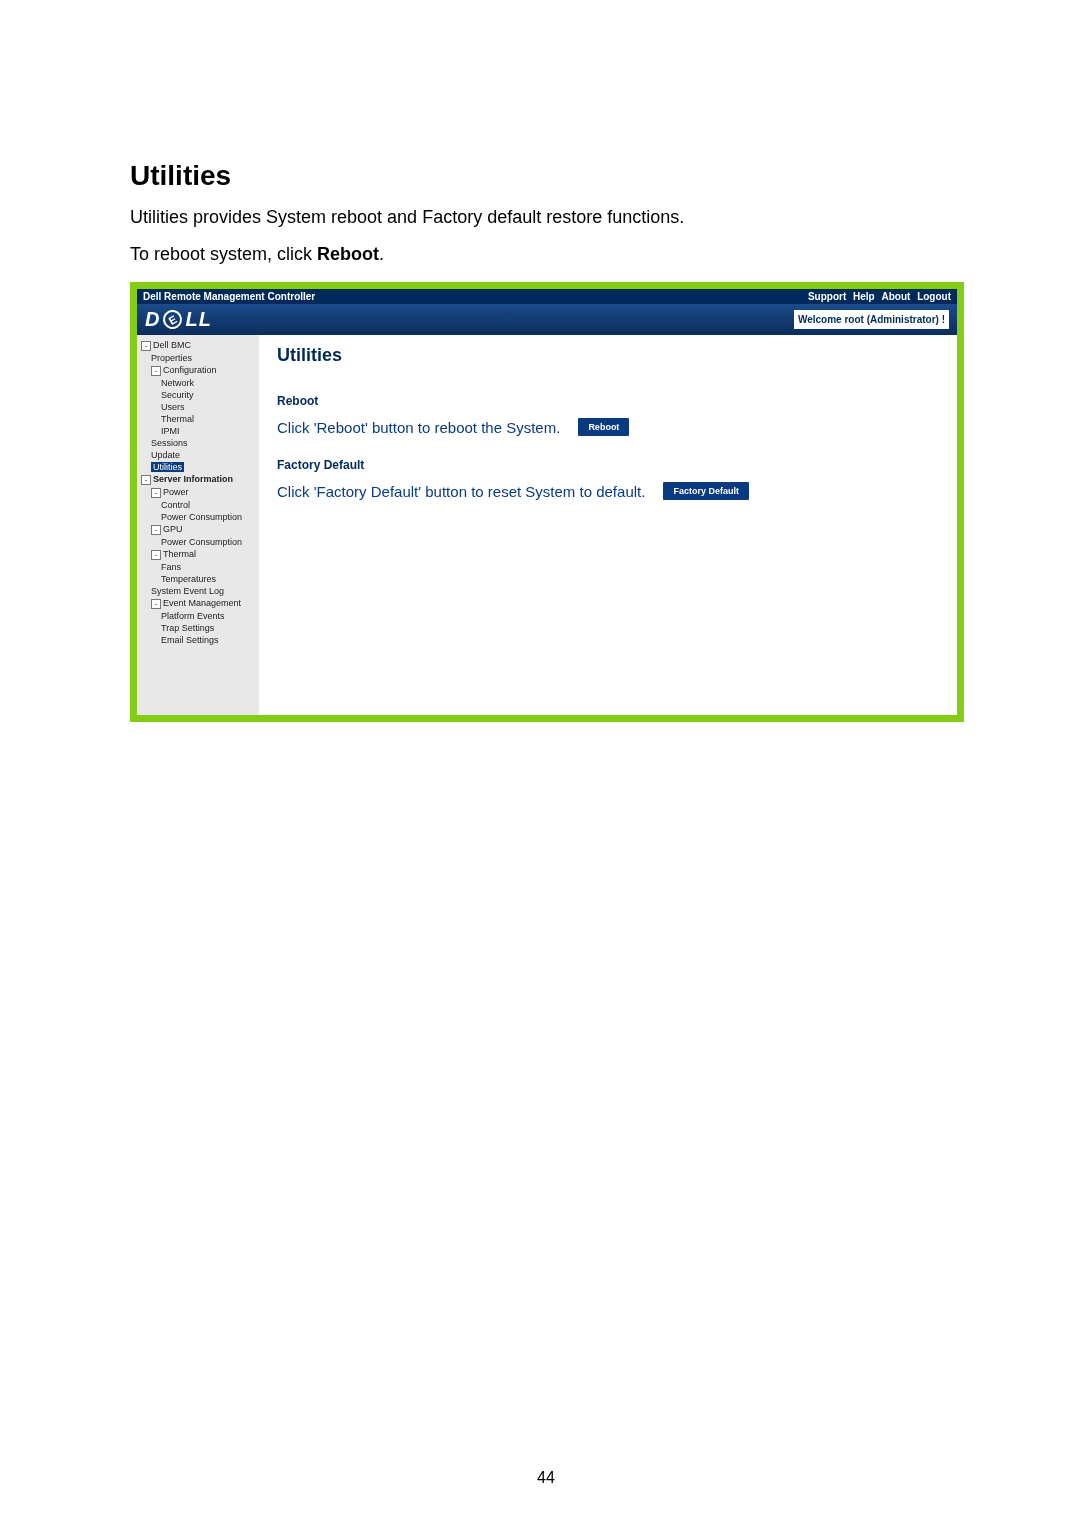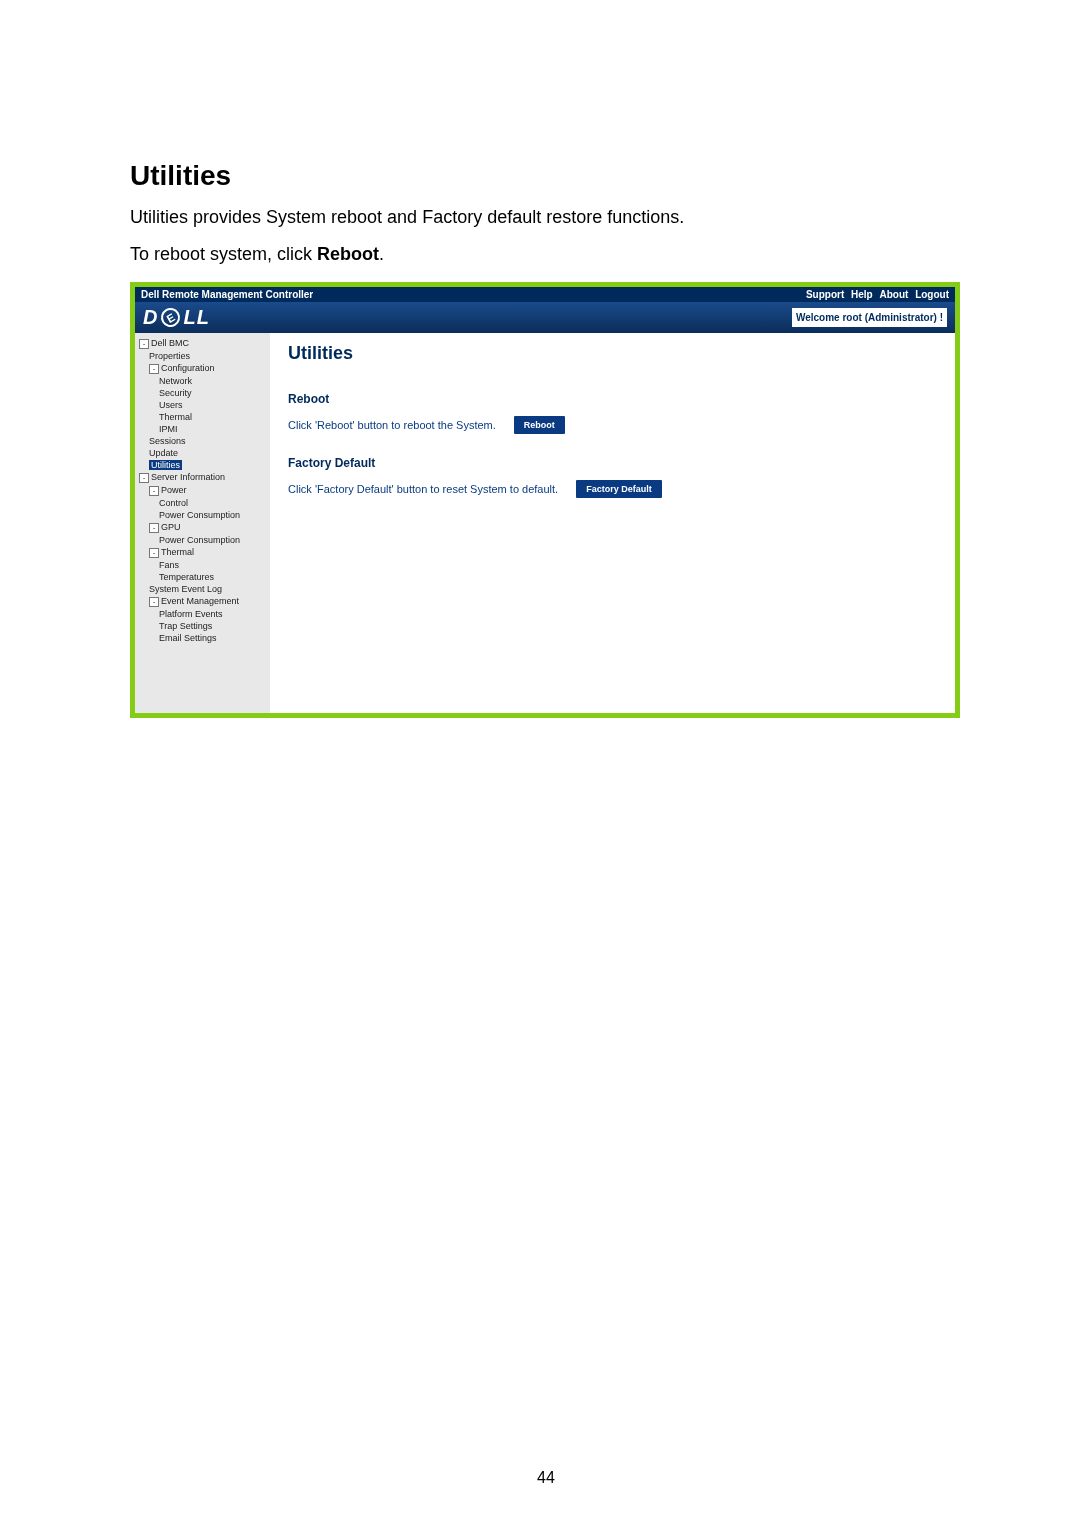--- a/index.html
+++ b/index.html
@@ -1,44 +1,44 @@
 <!DOCTYPE html>
 <html><head>
 <meta charset="utf-8">
 <style>
   html,body{margin:0;padding:0;background:#fff;font-family:Arial,Helvetica,sans-serif;color:#000}
   .page{width:1080px;min-height:1527px;margin:0 auto;position:relative;padding:160px 130px 0 130px;box-sizing:border-box}
   .doc-heading{font-size:28px;font-weight:700;color:#000;margin:0 0 12px 0}
   .doc-para{font-size:18px;line-height:1.5;margin:0 0 10px 0}
   .doc-para strong{font-weight:700}
   
-  .shot{margin-top:14px;border:5px solid #84cc16;width:820px;background:#fff}
+  .shot{margin-top:14px;border:7px solid #84cc16;width:820px;background:#fff}
   .shot-topbar{background:#002a5c;color:#fff;display:flex;justify-content:space-between;align-items:center;padding:2px 6px;font-size:10px;font-weight:700}
   .shot-topbar .right a{color:#fff;text-decoration:none;margin-left:4px}
   .shot-brandbar{background:linear-gradient(#1a4b8c,#0b2d5a);display:flex;justify-content:space-between;align-items:center;padding:4px 8px}
   .brand{display:flex;align-items:center;gap:2px}
   .brand-text{color:#fff;font-weight:900;font-style:italic;font-size:20px;letter-spacing:1px;font-family:Arial Black,Arial,sans-serif}
   .brand-e{width:15px;height:15px;border:2px solid #fff;border-radius:50%;display:inline-flex;align-items:center;justify-content:center;color:#fff;font-size:11px;font-weight:900;transform:rotate(-30deg);margin:0 1px}
   .welcome{color:#002a5c;background:#fff;font-weight:700;font-size:10px;padding:4px}
   .shot-body{display:flex;min-height:380px}
   
-  .nav{width:135px;background:#e8e8e8;font-size:9px;color:#222;padding:4px 0 8px 0}
+  .nav{width:122px;background:#e8e8e8;font-size:9px;color:#222;padding:4px 0 8px 0}
   .nav ul{list-style:none;margin:0;padding:0}
   .nav li{padding:1px 0 1px 4px}
   .nav .toggle{display:inline-block;width:8px;height:8px;border:1px solid #777;background:#fff;font-size:8px;line-height:7px;text-align:center;margin-right:2px;color:#333}
-  .nav .bold{font-weight:400}
+  .nav .bold{font-weight:700}
   .nav .active{background:#0a3b82;color:#fff;padding:0 2px}
   .ind1{padding-left:14px!important}
   .ind2{padding-left:24px!important}
   
   .content{flex:1;padding:10px 14px 20px 18px;color:#002a5c;font-size:10px}
   .content h1{font-size:18px;font-weight:900;margin:0 0 28px 0}
   .content h2{font-size:12px;font-weight:900;margin:0 0 10px 0}
   .row{display:flex;align-items:center;gap:18px;margin-bottom:22px}
-  .row .txt{font-size:11px;color:#0a3b82}
+  .row .txt{font-size:15px;color:#0a3b82}
   .btn{background:#0a3b82;color:#fff;font-size:9px;font-weight:700;border:none;padding:4px 10px;border-radius:1px;cursor:pointer}
   .pagenum{position:absolute;bottom:40px;left:12px;right:0;text-align:center;font-size:16px;color:#000}
 </style>
 </head>
 <body>
 
 <div class="page">
   <h2 class="doc-heading">Utilities</h2>
   <p class="doc-para"><span>Utilities provides System reboot and Factory default restore functions.</span></p>
   <p class="doc-para">

